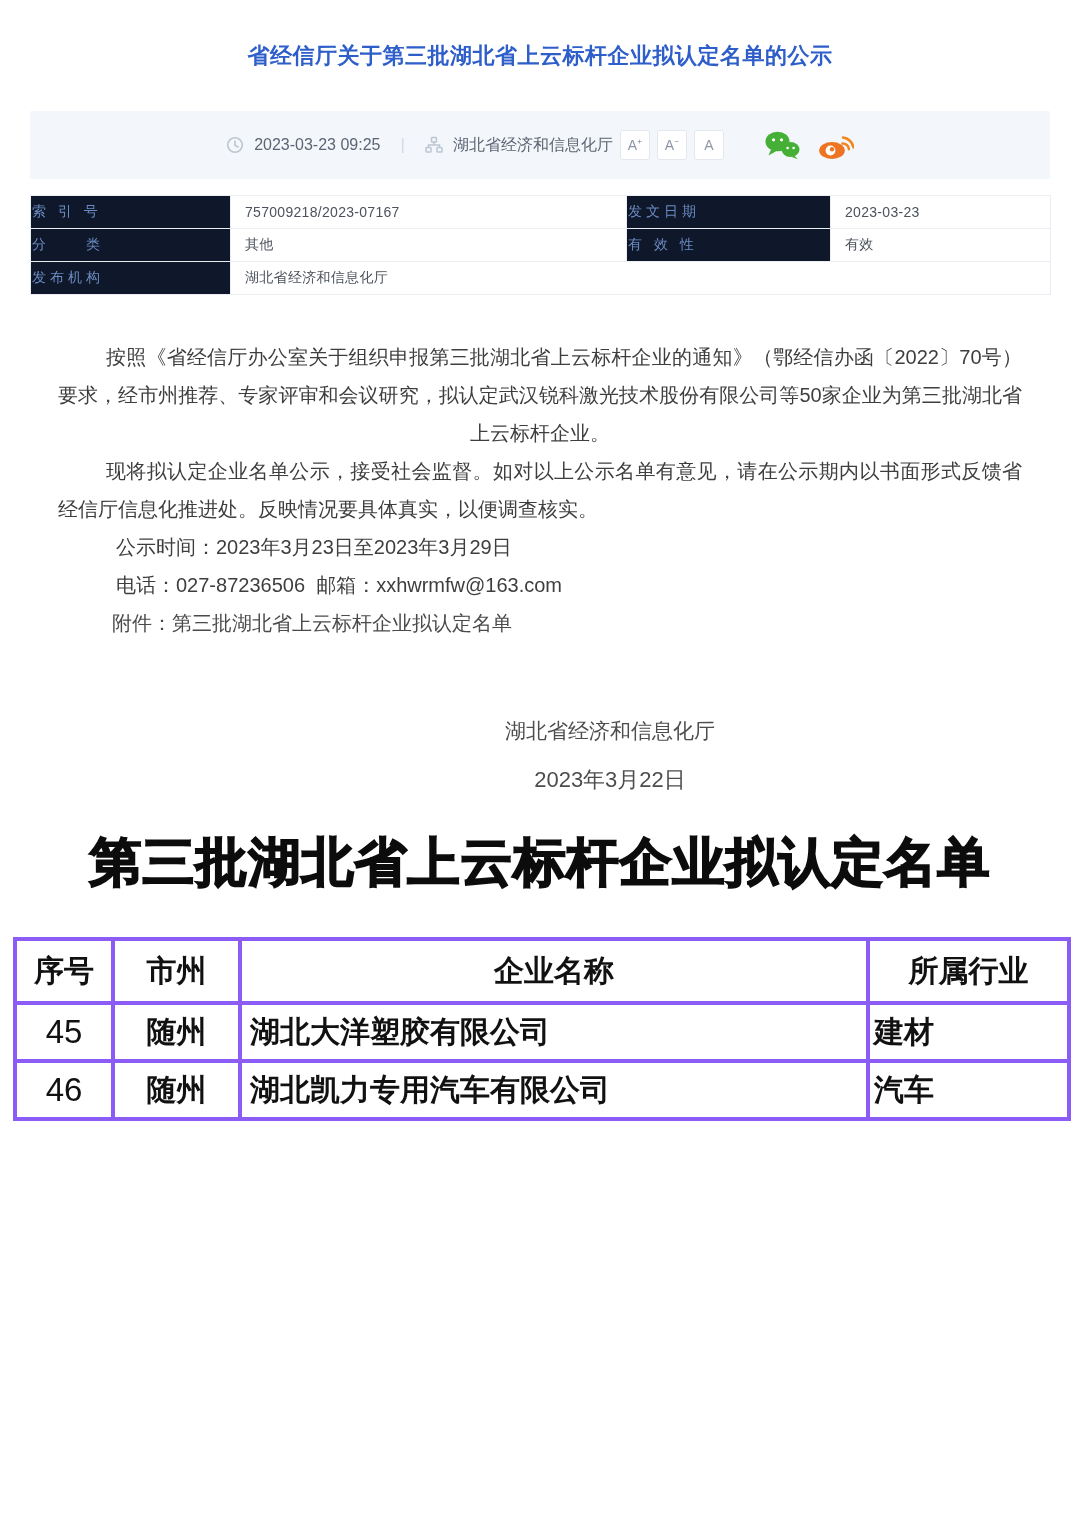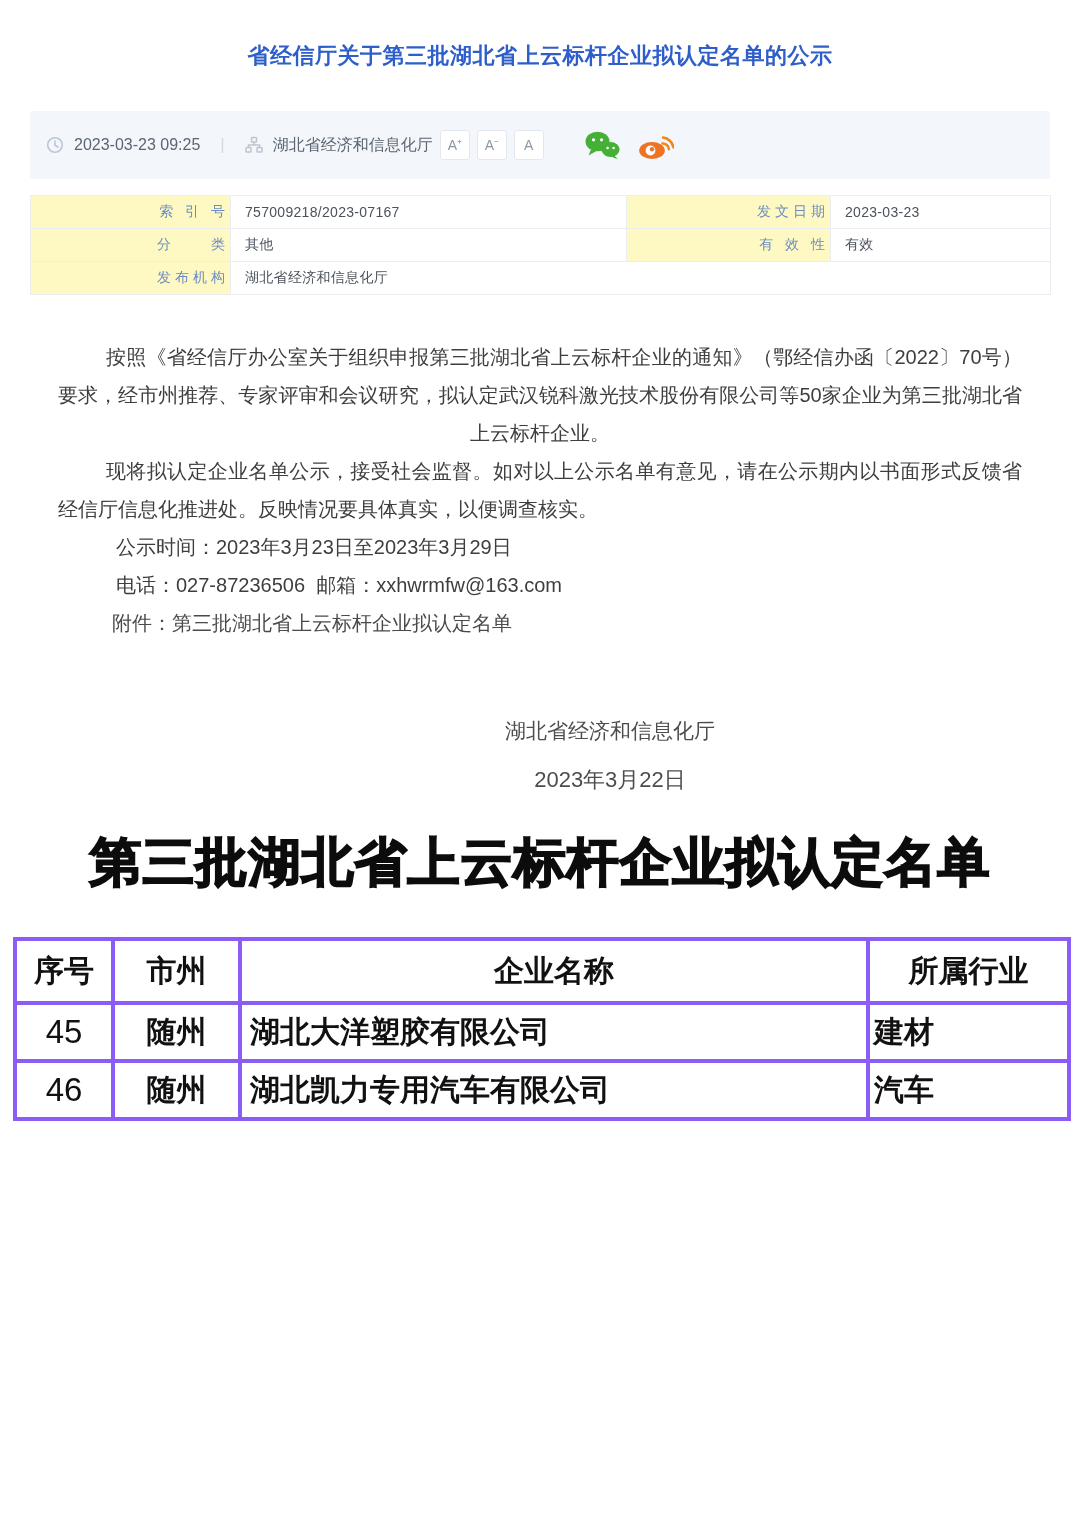--- a/index.html
+++ b/index.html
@@ -25,21 +25,21 @@
   }
 
   
   .meta-bar {
     margin: 40px 30px 0;
     height: 68px;
     background: #f3f6fa;
     border-radius: 2px;
     display: flex;
     align-items: center;
-    justify-content: flex-start;
+    justify-content: center;
     padding: 0 16px;
   }
   .meta-left {
     display: flex;
     align-items: center;
     gap: 10px;
     color: #5b6573;
     font-size: 16px;
   }
   .meta-divider { color: #d4dae2; font-size: 17px; margin: 0 10px; }
@@ -67,23 +67,23 @@
     width: 1020px;
     border-collapse: collapse;
     table-layout: fixed;
   }
   .info-table td {
     border: 1px solid #eaedf1;
     height: 33px;
     font-size: 14px;
   }
   .info-table td.lbl {
-    background: #fef9c3;
+    background: #0f172a;
     color: #6b8cc1;
-    text-align: right;
+    text-align: left;
     letter-spacing: 4px;
   }
   .info-table td.val {
     background: #ffffff;
     color: #4c525b;
     padding-left: 14px;
     letter-spacing: 0.3px;
   }
 
   

